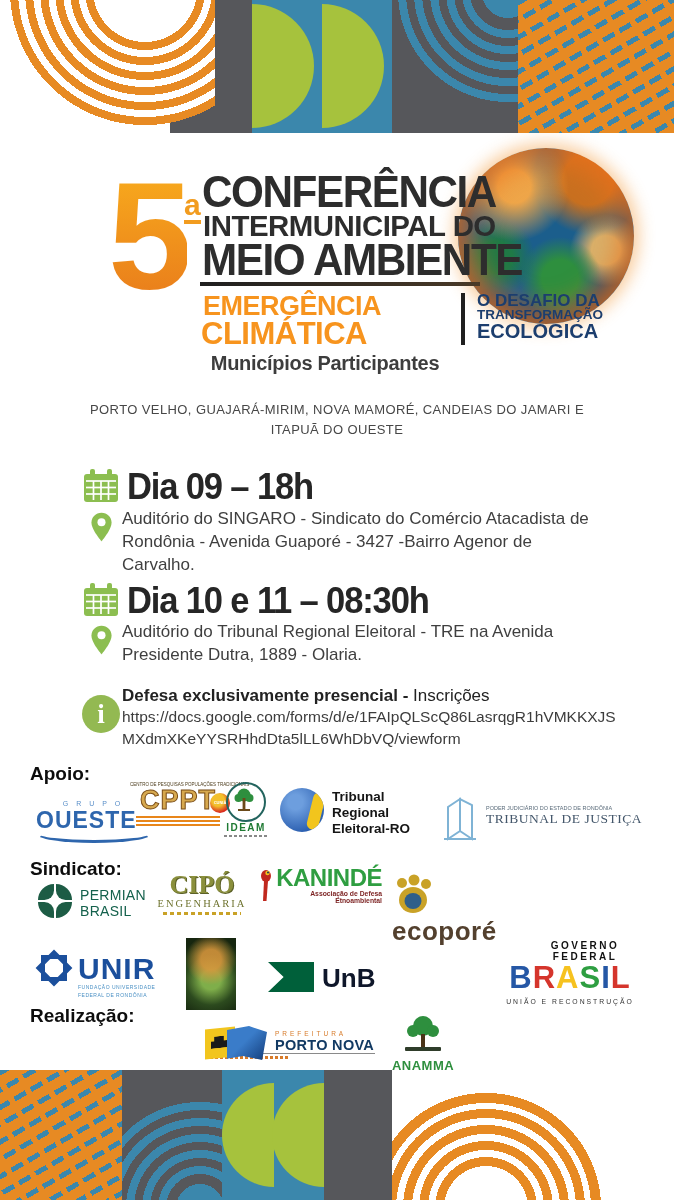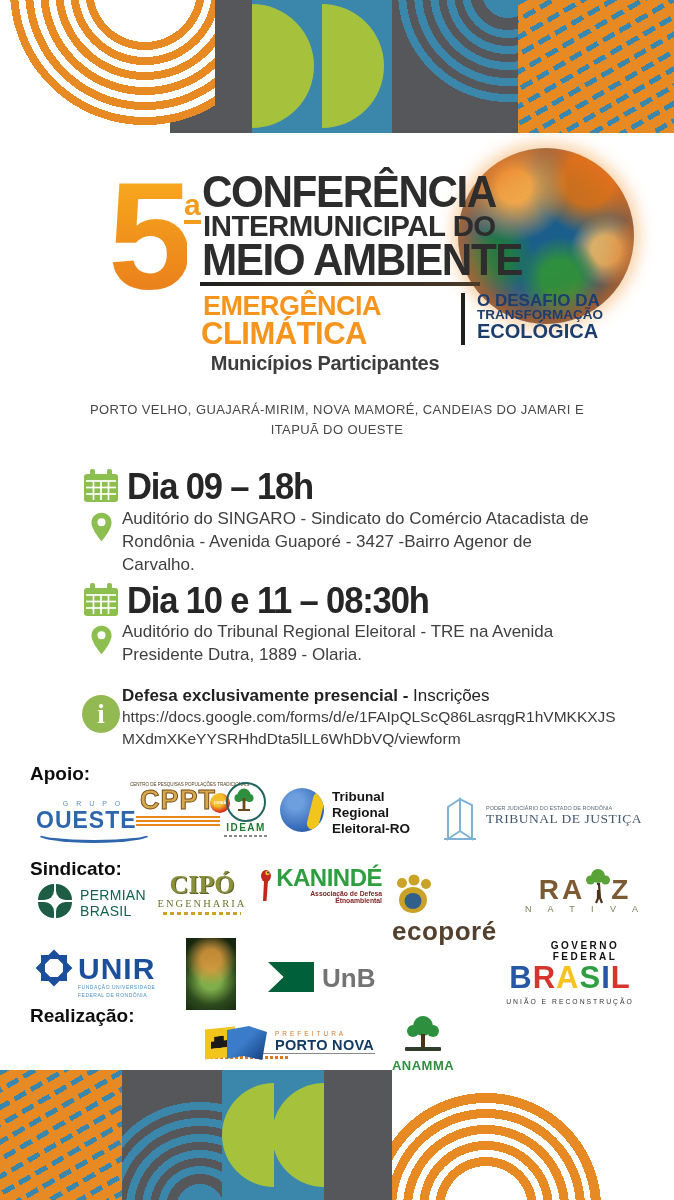--- a/index.html
+++ b/index.html
@@ -79,21 +79,21 @@
   .star{position:relative;width:36px;height:36px;}
   .star i{position:absolute;left:5px;top:5px;width:18px;height:18px;border:4px solid #1b4f9c;display:block;}
   .star i:nth-child(2){transform:rotate(45deg);}
   .unir{font-size:30px;font-weight:bold;color:#1b4f9c;letter-spacing:1px;line-height:1;}
   .unir-sub{font-size:5px;color:#4a90c4;line-height:1.5;letter-spacing:.5px;}
   .mural{background:
       radial-gradient(circle at 50% 30%, rgba(220,150,60,.85) 0 18%, rgba(220,150,60,0) 45%),
       radial-gradient(circle at 50% 58%, #7fae4a 0 20%, #2c4a1e 52%, #16260f 85%);}
   .unb-shield{width:46px;height:30px;background:#00603a;
       clip-path:polygon(0 0,100% 0,100% 100%,0 100%,34% 50%);}
-  .unb{font-size:26px;font-weight:bold;color:#737373;}
+  .unb{font-size:26px;font-weight:bold;color:#0f172a;}
   .mma{font-size:10.5px;color:#1c1c1c;line-height:1.3;text-align:center;}
   .mma .b{font-weight:bold;font-size:11px;}
   .gov-top{font-size:10px;font-weight:bold;letter-spacing:2.5px;color:#111;text-align:center;margin-left:30px;}
   .brasil{font-size:31px;font-weight:bold;letter-spacing:1px;text-align:center;line-height:1.05;}
   .b0,.b4{color:#2557a5}.b1,.b5{color:#d5352c}.b2{color:#f6c21f}.b3{color:#2e9e41}
   .gov-sub{font-size:6.8px;letter-spacing:2px;color:#333;text-align:center;}
   .flagY{width:30px;height:30px;background:#f2c51d;transform:skewY(-6deg);position:relative;}
   .flagY i{position:absolute;left:6px;top:8px;width:16px;height:12px;background:#1a1a1a;
       clip-path:polygon(0 100%,0 40%,20% 40%,20% 0,80% 0,80% 40%,100% 40%,100% 100%);}
   .flagB{width:40px;height:34px;background:linear-gradient(135deg,#3a7cc9 0 45%,#123c7a 100%);
@@ -292,33 +292,20 @@
     <svg width="42" height="42" viewBox="0 0 42 42" style="float:left;margin-right:6px;">
         <circle cx="10" cy="9" r="5" fill="#c9a227"></circle>
         <circle cx="22" cy="6" r="5.5" fill="#c9a227"></circle>
         <circle cx="34" cy="10" r="5" fill="#c9a227"></circle>
         <ellipse cx="21" cy="26" rx="14" ry="13" fill="#c9a227"></ellipse>
         <ellipse cx="21" cy="27" rx="8.5" ry="8" fill="#2f5f8a"></ellipse>
       </svg>
     <div class="eco" style="padding-top:6px;">ecoporé</div>
   </div>
 
-  <div class="abs" style="left:522px;top:868px;width:126px;">
-    <div style="display:flex;align-items:flex-end;justify-content:center;">
-      <span class="raiz">RA</span>
-      <svg width="26" height="36" viewBox="0 0 26 36">
-          <circle cx="13" cy="8" r="7" fill="#5aa339"></circle>
-          <circle cx="5.5" cy="12" r="4.5" fill="#5aa339"></circle>
-          <circle cx="20.5" cy="12" r="4.5" fill="#5aa339"></circle>
-          <path d="M12 16 L14 16 L15 30 L17 35 M14 28 L11 35 M13 22 L13 30" stroke="#4a3318" stroke-width="2.2" fill="none"></path>
-        </svg>
-      <span class="raiz">Z</span>
-    </div>
-    <div class="raiz-sub">N A T I V A</div>
-  </div>
 
   <div class="abs" style="left:36px;top:950px;width:130px;">
     <div class="star" style="float:left;margin-right:6px;">
         <i></i>
         <i></i>
       </div>
     <div class="unir" style="padding-top:4px;">UNIR</div>
     <div class="unir-sub" style="margin-left:42px;">
       <div>FUNDAÇÃO UNIVERSIDADE</div>
       <div>FEDERAL DE RONDÔNIA</div>

